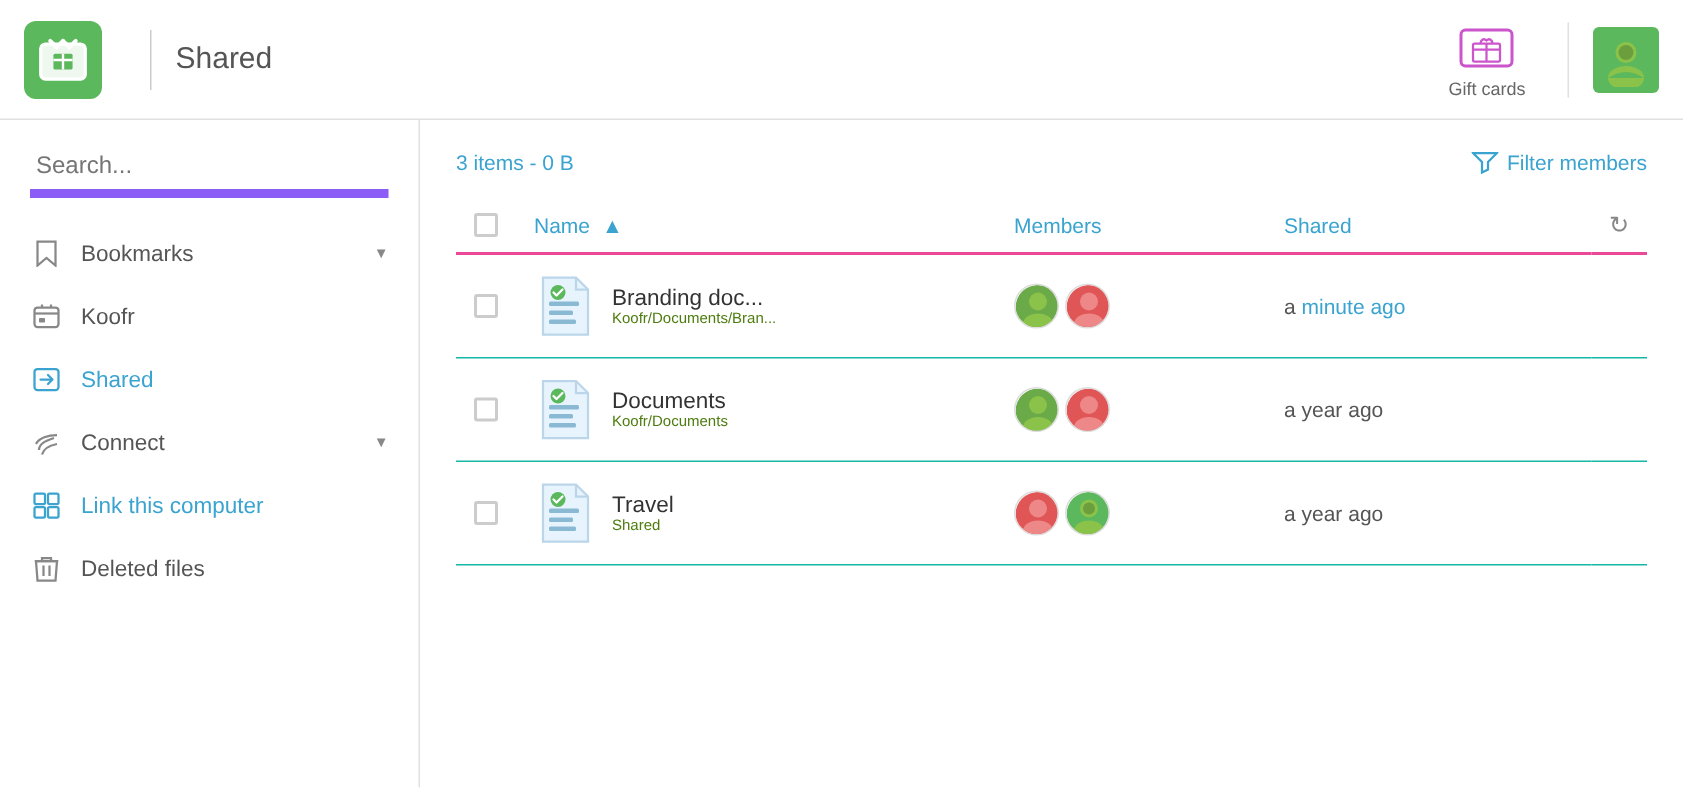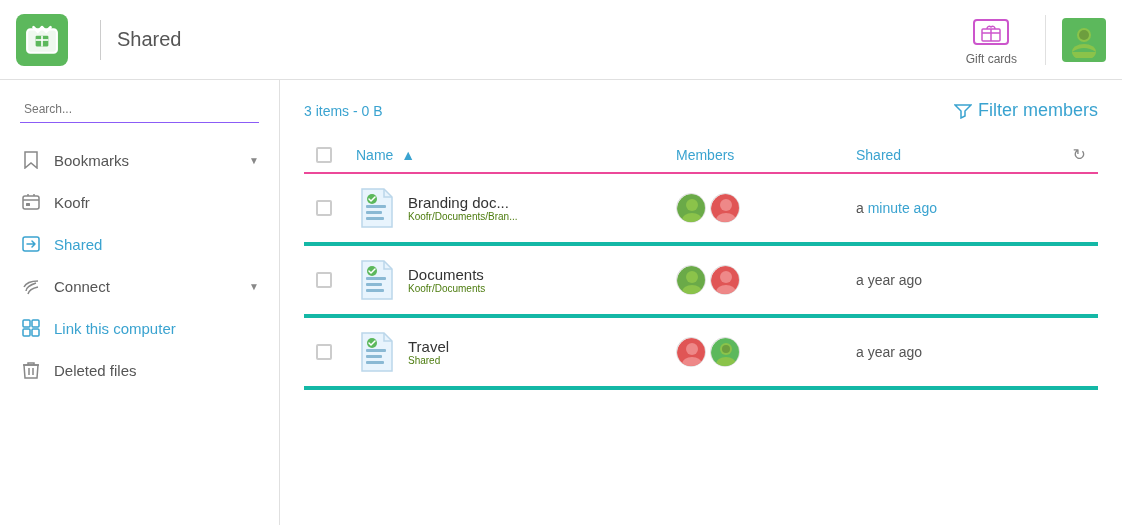--- a/index.html
+++ b/index.html
@@ -27,51 +27,51 @@
     .header-sep { width: 1px; height: 50px; background: #e0e0e0; margin: 0 8px; }
     .avatar { width: 44px; height: 44px; background: #5cb85c; border-radius: 4px; overflow: hidden; display: flex; align-items: center; justify-content: center; cursor: pointer; }
 
     
     .layout { display: flex; height: calc(525px - 80px); }
 
     
     .sidebar { width: 280px; border-right: 1px solid #e0e0e0; padding: 16px 0; flex-shrink: 0; overflow-y: auto; }
     .search-wrap { padding: 0 20px 16px; }
     .search-input {
-      width: 100%; border: none; border-bottom: 1px solid #8b5cf6; padding: 6px 4px;
-      font-size: 12px; color: #aaa; outline: none; background: none;
+      width: 100%; border: none; border-bottom: 6px solid #8b5cf6; padding: 6px 4px;
+      font-size: 16px; color: #aaa; outline: none; background: none;
     }
     .nav-item {
       display: flex; align-items: center; padding: 10px 20px; cursor: pointer;
       color: #555; gap: 12px; position: relative;
     }
     .nav-item.active { color: #3aa3d0; }
     .nav-item .nav-label { font-size: 15px; flex: 1; }
     .nav-item .chevron { margin-left: auto; font-size: 10px; color: #888; }
     .nav-icon { width: 22px; height: 22px; display: flex; align-items: center; justify-content: center; flex-shrink: 0; }
 
     
     .main { flex: 1; padding: 20px 24px; overflow-y: auto; }
     .main-toolbar { display: flex; align-items: center; justify-content: space-between; margin-bottom: 16px; }
     .item-count { color: #3aa3d0; font-size: 14px; }
-    .filter-btn { display: flex; align-items: center; gap: 6px; color: #3aa3d0; cursor: pointer; font-size: 18px; border: none; background: none; }
+    .filter-btn { display: flex; align-items: center; gap: 6px; color: #3aa3d0; cursor: pointer; font-size: 14px; border: none; background: none; }
 
     
     .file-table { width: 100%; border-collapse: collapse; }
     .file-table thead tr th {
       padding: 8px 12px; text-align: left; color: #3aa3d0; font-weight: 400;
       border-bottom: 2px solid #ec4899; font-size: 14px;
     }
     .file-table thead tr th.check-col { width: 36px; }
     .file-table thead tr th.name-col { width: 320px; }
     .file-table thead tr th.members-col { width: 180px; }
     .file-table thead tr th.shared-col { flex: 1; }
     .file-table thead tr th.refresh-col { width: 36px; text-align: right; }
     .sort-arrow { display: inline-block; margin-left: 4px; }
-    .file-table tbody tr { border-bottom: 4px solid #14b8a6; }
+    .file-table tbody tr { border-bottom: 1px solid #14b8a6; }
     .file-table tbody tr td { padding: 12px; vertical-align: middle; }
     .file-icon { width: 40px; height: 44px; display: flex; align-items: center; justify-content: center; flex-shrink: 0; }
     .file-info { display: flex; align-items: center; gap: 12px; }
     .file-name { font-size: 15px; font-weight: 500; color: #333; }
     .file-path { font-size: 10px; color: #4d7c0f; }
     .members-cell { display: flex; align-items: center; gap: 4px; }
     .member-avatar { width: 30px; height: 30px; border-radius: 50%; overflow: hidden; border: 1px solid #ddd; }
     .shared-time { color: #555; font-size: 14px; }
     .shared-time .highlight { color: #3aa3d0; }
     .checkbox { width: 16px; height: 16px; border: 2px solid #ccc; border-radius: 2px; cursor: pointer; }

